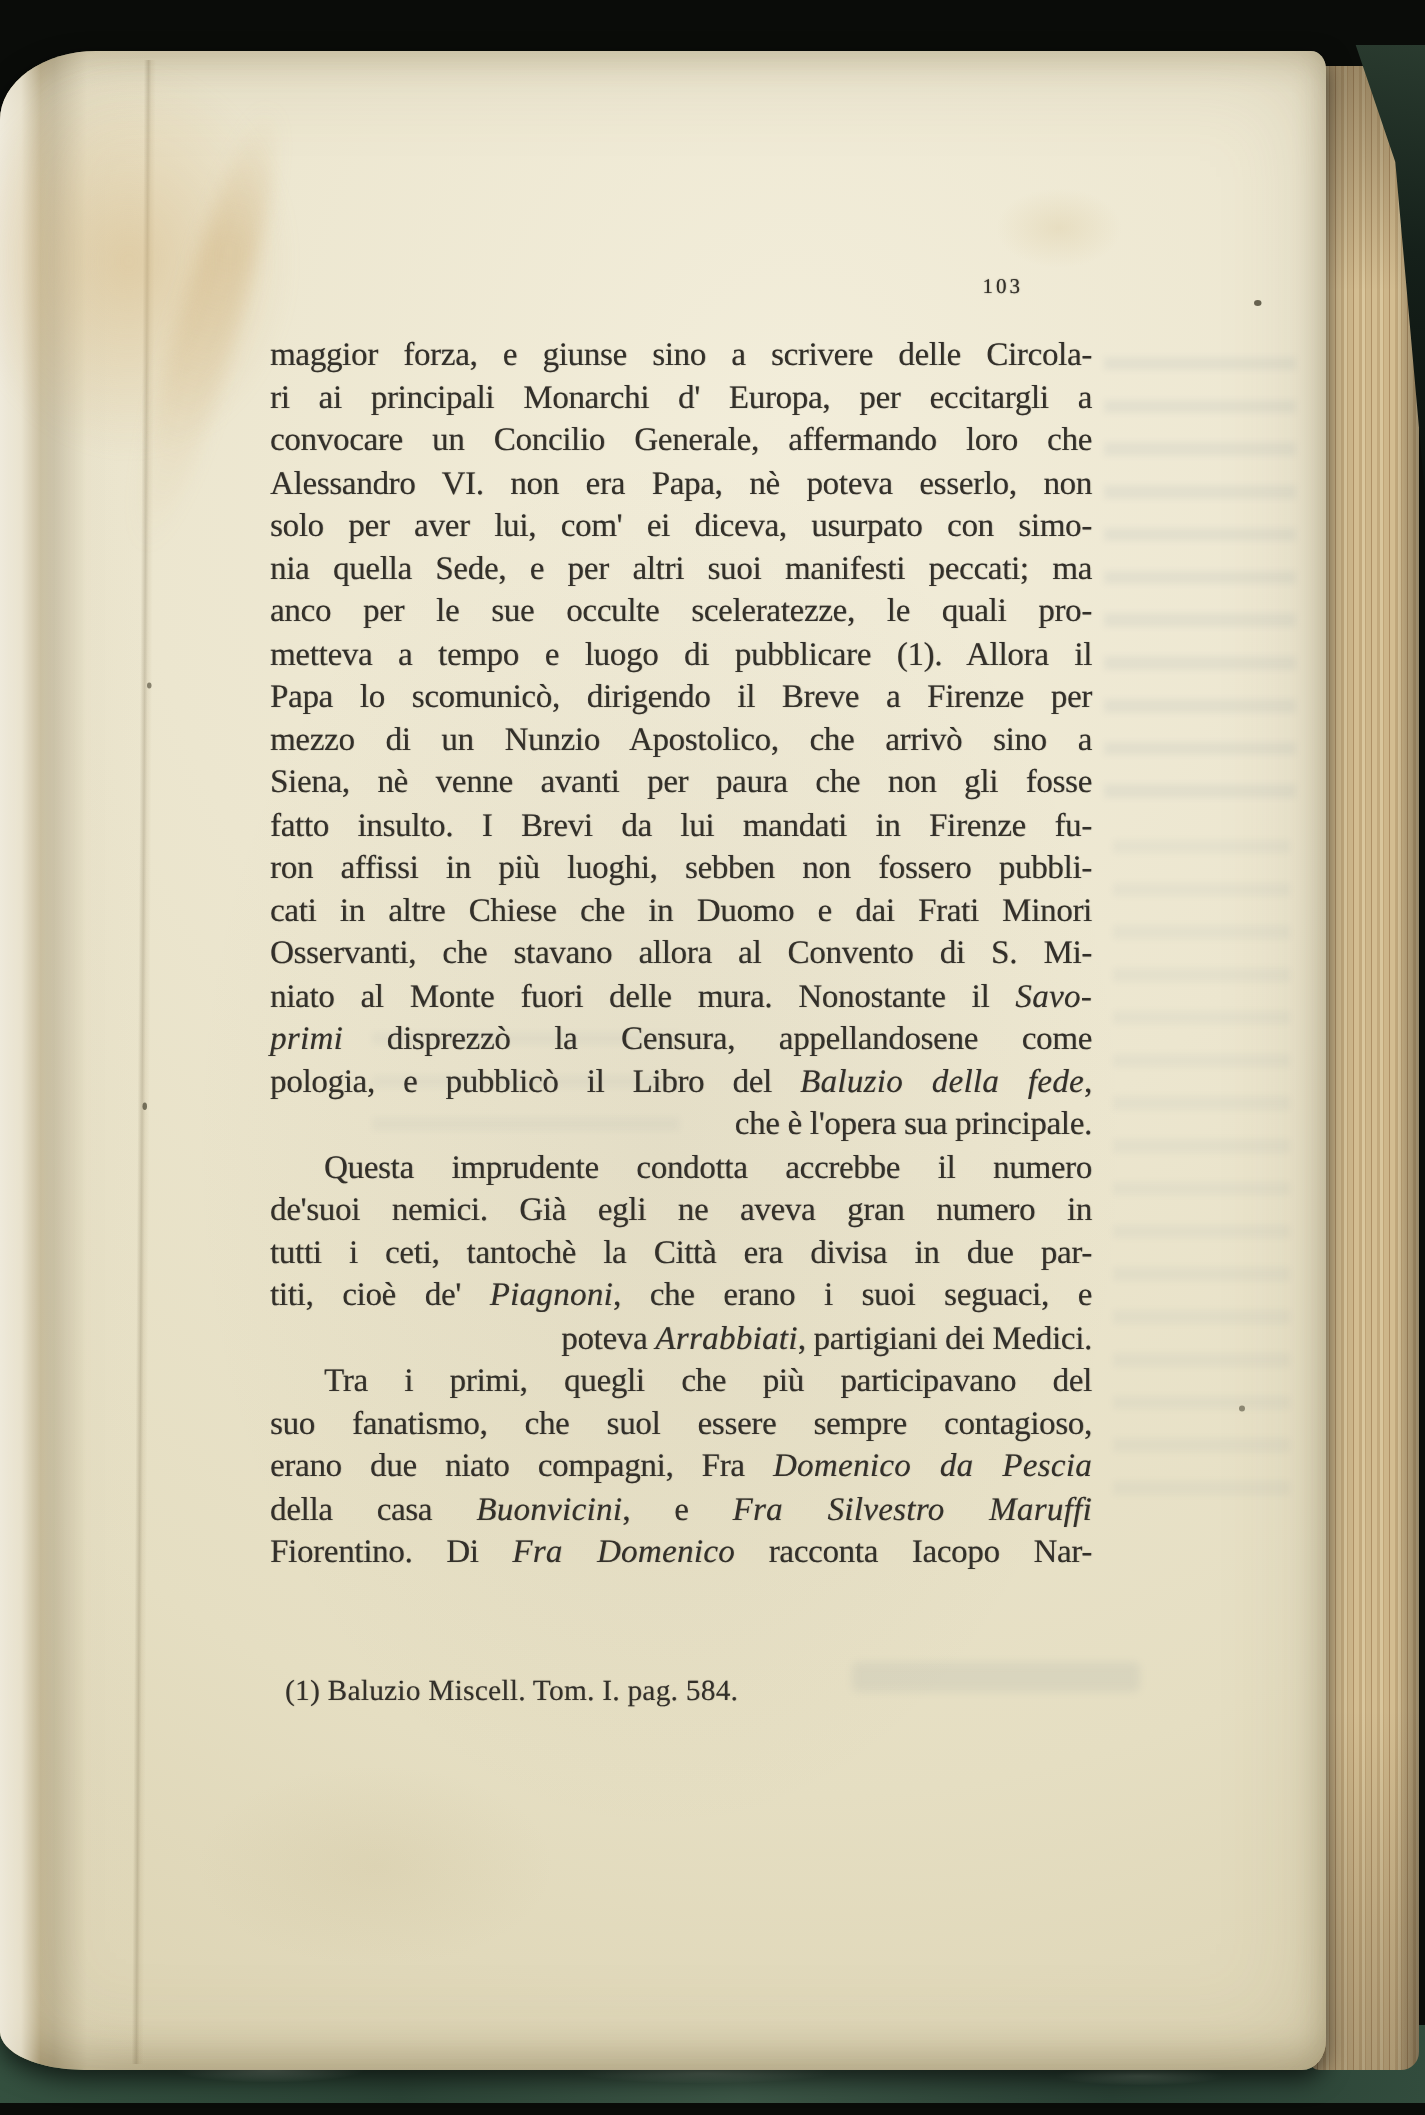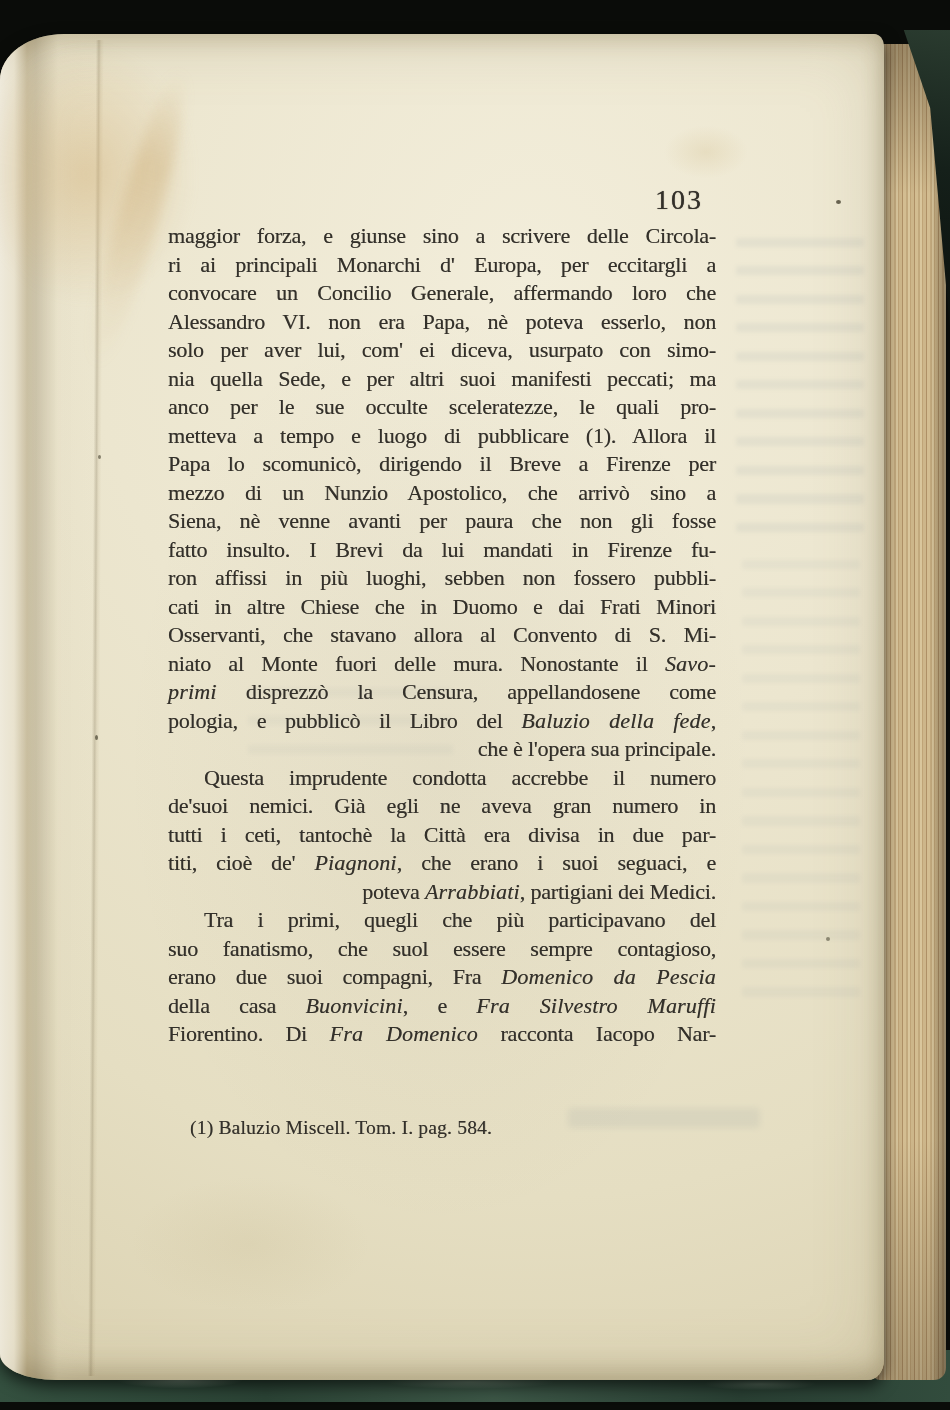--- a/index.html
+++ b/index.html
@@ -108,25 +108,25 @@
 
   .speck{position:absolute;background:#46412f;border-radius:50%;z-index:9;}
   .sp1{left:836px;top:200px;width:5px;height:4px;opacity:0.8;}
   .sp2{left:826px;top:937px;width:4px;height:4px;opacity:0.55;}
   .sp3{left:95px;top:735px;width:3px;height:5px;opacity:0.7;}
   .sp4{left:98px;top:455px;width:3px;height:4px;opacity:0.6;}
 
   
   .page-number{
     position:absolute;left:655px;top:184px;width:80px;z-index:10;
-    font-size:28px;letter-spacing:2px;color:var(--ink);
+    font-size:14px;letter-spacing:2px;color:var(--ink);
     text-shadow:0 0 0.8px rgba(45,40,30,0.85);
   }
   .body-text{
-    position:absolute;left:168px;top:222px;width:548px;z-index:10;
+    position:absolute;left:180px;top:222px;width:548px;z-index:10;
     font-size:22px;line-height:28.5px;letter-spacing:-0.2px;
     color:var(--ink);
     text-shadow:0.3px 0.3px 0.6px rgba(51,48,42,0.55);
   }
   .body-text .line{height:28.5px;text-align:right;}
   .body-text .line.just{text-align:justify;text-align-last:justify;}
   .body-text .line.ind{text-indent:36px;}
   .body-text em{letter-spacing:0.2px;}
   .footnote{
     position:absolute;left:190px;top:1117px;z-index:10;
@@ -182,19 +182,19 @@
       <div class="line just"><em>primi</em><span> disprezzò la Censura, appellandosene come</span></div>
       <div class="line just"><span>pologia, e pubblicò il Libro del </span><em>Baluzio della fede</em><span>,</span></div>
       <div class="line"><span>che è l'opera sua principale.</span></div>
       <div class="line just ind"><span>Questa imprudente condotta accrebbe il numero</span></div>
       <div class="line just"><span>de'suoi nemici. Già egli ne aveva gran numero in</span></div>
       <div class="line just"><span>tutti i ceti, tantochè la Città era divisa in due par-</span></div>
       <div class="line just"><span>titi, cioè de' </span><em>Piagnoni</em><span>, che erano i suoi seguaci, e</span></div>
       <div class="line"><span>poteva </span><em>Arrabbiati</em><span>, partigiani dei Medici.</span></div>
       <div class="line just ind"><span>Tra i primi, quegli che più participavano del</span></div>
       <div class="line just"><span>suo fanatismo, che suol essere sempre contagioso,</span></div>
-      <div class="line just"><span>erano due suoi compagni, Fra </span><em>Domenico da Pescia</em></div>
+      <div class="line just"><span>erano due niato compagni, Fra </span><em>Domenico da Pescia</em></div>
       <div class="line just"><span>della casa </span><em>Buonvicini</em><span>, e </span><em>Fra Silvestro Maruffi</em></div>
       <div class="line just"><span>Fiorentino. Di </span><em>Fra Domenico</em><span> racconta Iacopo Nar-</span></div>
     </div>
   <div class="footnote">(1) Baluzio Miscell. Tom. I. pag. 584.</div>
 
 </div>
 
 </body></html>

